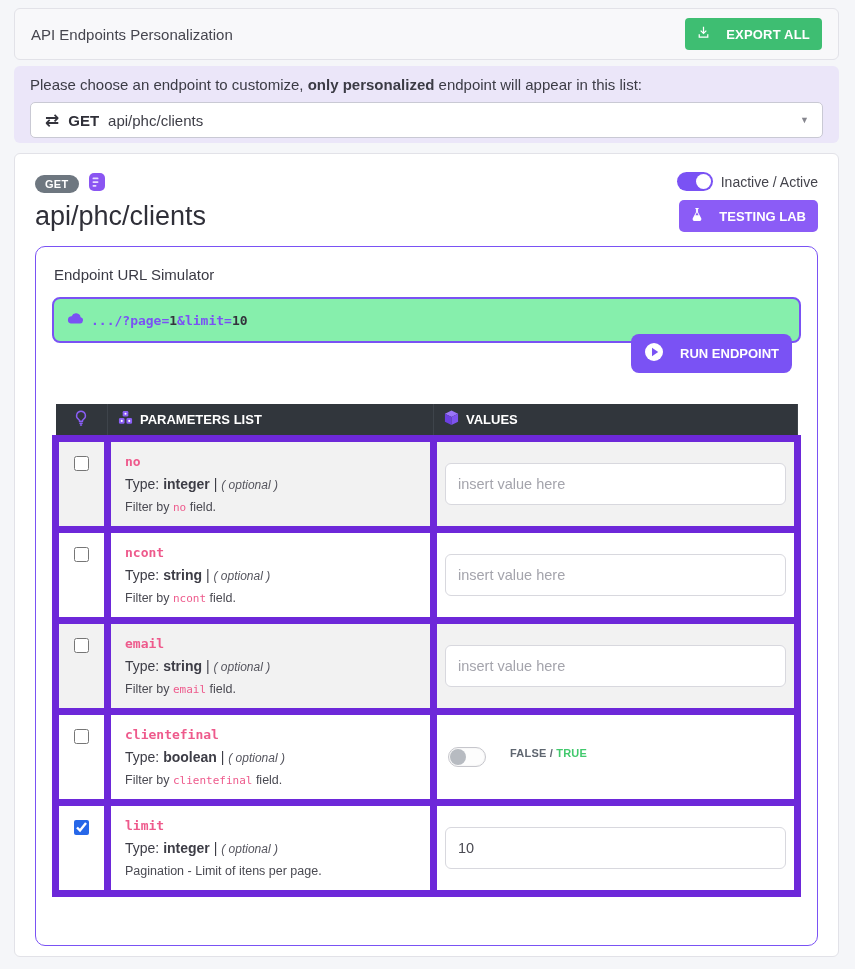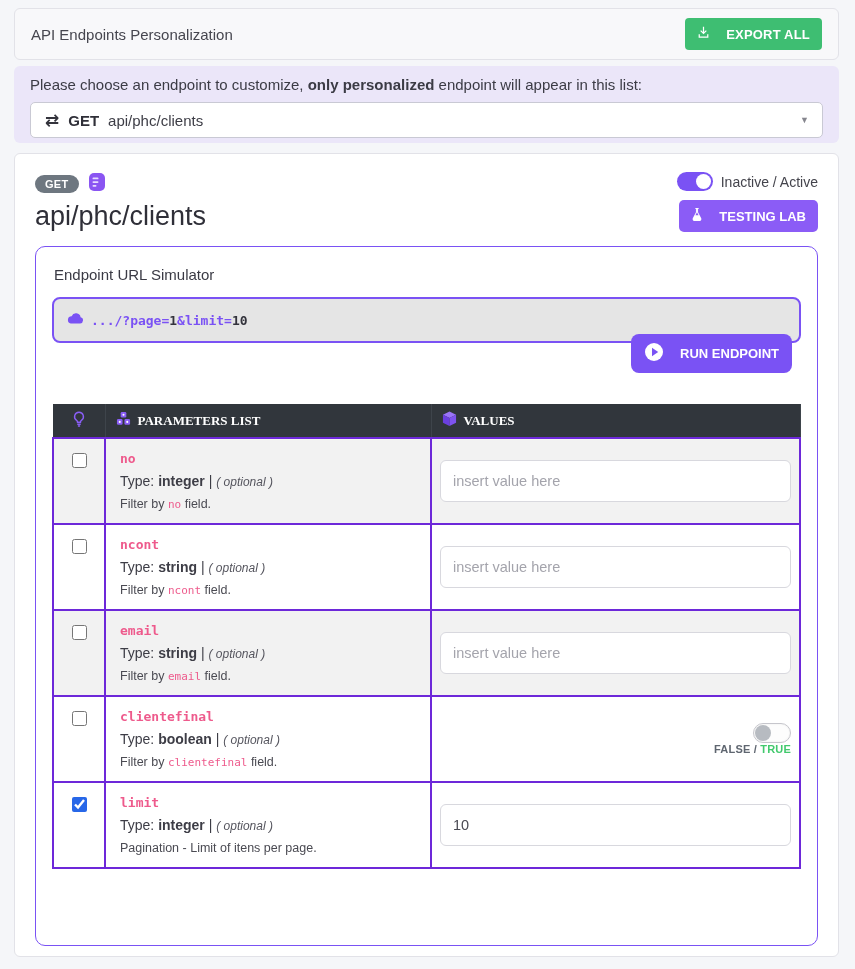--- a/index.html
+++ b/index.html
@@ -49,59 +49,59 @@
   .toggle-on { background: #7a52f4; }
   .toggle-on .knob { position: absolute; right: 2px; top: 2px; width: 15px; height: 15px;
     border-radius: 50%; background: #fff; }
   .state-label { font-size: 14px; color: #44444c; }
   .btn-lab { background: #8b5cf6; font-size: 13px; padding: 8px 12px; border-radius: 5px; }
 
   
   .sim-card { margin-top: 14px; border: 1px solid #7a52f4; border-radius: 10px; padding: 16px; height: 700px; }
   .sim-title { font-size: 15px; color: #3a3a44; margin: 3px 0 14px 2px; }
   .url-box {
-    border: 2px solid #7a52f4; background: #e5e5e5; border-radius: 8px; height: 46px;
+    border: 2px solid #7a52f4; background: #86efac; border-radius: 8px; height: 46px;
     display: flex; align-items: center; gap: 7px; padding: 0 13px;
     font-family: "DejaVu Sans Mono", monospace; font-size: 13px; font-weight: bold;
   }
   .seg-accent { color: #7a52f4; }
   .seg-plain { color: #33333c; }
   .run-row { display: flex; justify-content: flex-end; margin: -9px 9px 0 0; position: relative; }
   .btn-run { background: #7a52f4; font-size: 13px; padding: 8px 13px; border-radius: 8px; }
 
   
   .params-table { width: 100%; border-collapse: collapse; margin-top: 31px; table-layout: fixed; }
   .params-table col.c-check { width: 52px; }
   .params-table col.c-param { width: 326px; }
   .params-table thead th {
     background: #31363c; color: #fff; font-size: 13px; font-weight: bold; text-align: left;
     height: 34px; padding: 0 10px; border-right: 1px solid #3e444b;
   }
-  .th-inner { display: flex; align-items: center; gap: 7px; font-family: Liberation Serif, serif; }
+  .th-inner { display: flex; align-items: center; gap: 7px; }
   .th-center { justify-content: center; }
-  .params-table tbody td { border: 2px solid #6d28d9; }
+  .params-table tbody td { border: 7px solid #6d28d9; }
   .params-table tbody tr { height: 80px; background: #fff; }
   .params-table tbody tr.striped { background: #f2f2f2; }
   .cell-check { text-align: center; vertical-align: top; padding-top: 14px; }
   .cell-check input { width: 15px; height: 15px; accent-color: #2767e8; cursor: pointer; }
   .cell-param { vertical-align: top; padding: 12px 14px; }
   .param-name { font-family: "DejaVu Sans Mono", monospace; font-size: 13px; font-weight: bold;
     color: #ee5a8c; margin-bottom: 7px; }
   .param-type { font-size: 14px; color: #3d3d46; margin-bottom: 8px; }
   .param-type b { font-weight: bold; }
   .param-type i { font-size: 12px; color: #55555e; }
   .param-desc { font-size: 12.5px; color: #4a4a52; }
   .desc-code { font-family: "DejaVu Sans Mono", monospace; font-size: 11px; color: #ee5a8c; }
   .cell-value { vertical-align: middle; padding: 10px 8px; }
   .value-input {
     width: 100%; height: 42px; border: 1px solid #d8d8de; border-radius: 6px; background: #fff;
     padding: 0 12px; font-family: inherit; font-size: 14.5px; color: #4a4a52; outline: none;
   }
   .value-input::placeholder { color: #a4a4ac; }
-  .bool-wrap { display: flex; align-items: flex-end; gap: 0; padding-left: 3px; flex-direction: column; }
+  .bool-wrap { display: flex; align-items: flex-start; gap: 24px; padding-left: 3px; }
   .bool-toggle { width: 38px; height: 20px; border-radius: 10px; background: #fdfdfd;
     border: 1px solid #c6c6cc; position: relative; display: inline-block; cursor: pointer;
     box-shadow: inset 0 0 2px rgba(0,0,0,.08); }
   .bool-knob { position: absolute; left: 1px; top: 1px; width: 16px; height: 16px; border-radius: 50%;
     background: #b7bbc1; }
   .bool-labels { font-size: 11px; font-weight: bold; letter-spacing: .2px; }
   .bool-false { color: #5f6670; }
   .bool-true { color: #42c96d; }
 
   .ico { display: inline-block; flex: 0 0 auto; }

